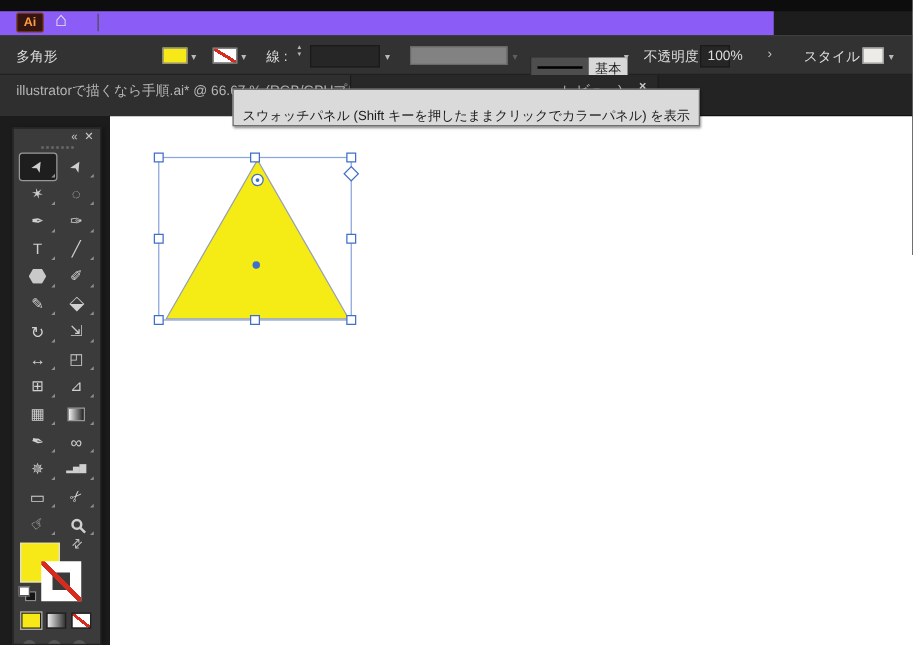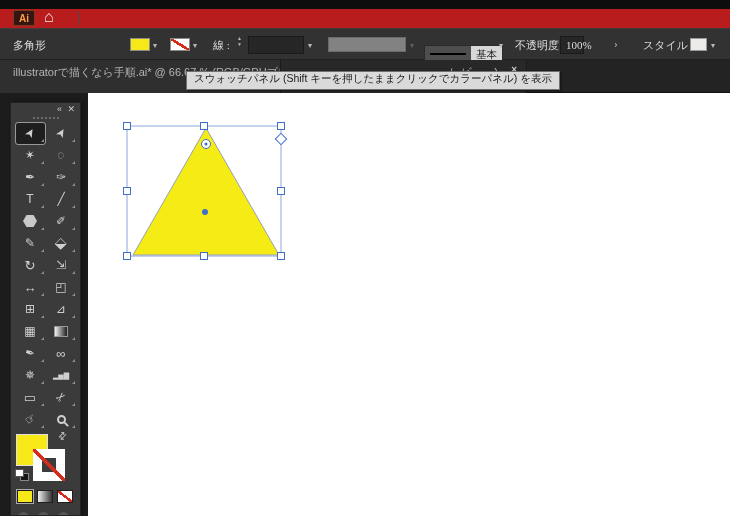--- a/index.html
+++ b/index.html
@@ -2,33 +2,33 @@
 <html><head>
 <meta charset="utf-8">
 <style>
   * { margin:0; padding:0; box-sizing:border-box; }
   body { font-family:"Liberation Sans","DejaVu Sans",sans-serif; background:#000; }
   .app { position:relative; width:730px; height:516px; background:#1d1d1d; overflow:hidden;
          font-family:"Liberation Sans","DejaVu Sans",sans-serif; }
 
   
   .topbar { position:absolute; left:0; top:0; width:730px; height:9px; background:#0d0d0d; }
-  .menubar { position:absolute; left:0; top:9px; width:730px; height:19px; background:#b91c1c;
+  .menubar { position:absolute; left:0; top:9px; width:619px; height:19px; background:#8b5cf6;
              display:flex; align-items:center; }
   .ai-logo { position:absolute; left:13px; top:1px; width:22px; height:16px; background:#351512;
              border:1px solid #7a3b1c; border-radius:2px; color:#ff9e3d; font-size:10px; font-weight:bold;
              display:flex; align-items:center; justify-content:center; }
   .home-ic { position:absolute; left:44px; top:-1px; color:#e6e6e6; font-size:16px; font-weight:bold; }
   .mb-sep { position:absolute; left:78px; top:2px; width:1px; height:14px; background:#4c4c4c; }
   #menu-items { position:absolute; left:92px; top:0; height:19px; display:flex; gap:14px; align-items:center; }
   .menu-item { color:#e3e3e3; font-size:11.5px; white-space:nowrap; }
 
   
   .controlbar { position:absolute; left:0; top:28px; width:730px; height:32px; background:#323232;
-                border-top:1px solid #3d3d3d; border-bottom:1px solid #212121; color:#ddd; font-size:11px;font-family:Liberation Serif, serif; }
+                border-top:1px solid #3d3d3d; border-bottom:1px solid #212121; color:#ddd; font-size:11px; }
   .cb { position:absolute; }
   .chip { width:20px; height:13px; border:1px solid #8b8b8b; }
   .none-slash { background:linear-gradient(to top right,#fff 43%,#d62c1e 43%,#d62c1e 57%,#fff 57%); }
   .chev { color:#b9b9b9; font-size:8px; }
   .stepper { display:flex; flex-direction:column; justify-content:center; gap:1px; color:#b5b5b5; font-size:5px; line-height:5px; }
   .field { background:#262626; border:1px solid #1a1a1a; color:#ddd; font-size:11px; padding:2px 5px; }
   .brush-chip { width:78px; height:15px; background:#828282; border:1px solid #6a6a6a; }
   .profile-box { display:flex; align-items:center; background:#4e4e4e; border:1px solid #2b2b2b; height:18px; }
   .line-preview { width:36px; height:2px; background:#000; margin:0 5px; }
   .profile-name { background:#d8d8d8; color:#1c1c1c; font-size:10.5px; padding:2px 5px; height:16px; }
@@ -39,21 +39,21 @@
   .tabbar { position:absolute; left:0; top:60px; width:730px; height:33px; background:#232323;
             border-bottom:1px solid #111; }
   .tab { position:absolute; top:0; height:33px; font-size:11px; color:#b5b5b5; overflow:hidden; white-space:nowrap; }
   .tab1 { left:0; width:281px; background:#2f2f2f; border-right:1px solid #1a1a1a; padding:5px 8px 0 13px; }
   .tab2 { left:281px; width:246px; background:#282828; border-right:1px solid #1a1a1a; }
   .tab2-label { position:absolute; right:28px; top:5px; }
   .tab-close { position:absolute; right:9px; top:4px; color:#c9c9c9; font-size:10px; font-weight:bold; }
 
   
   .tooltip { position:absolute; left:186px; top:71px; height:19px; background:#dadada; border:1px solid #6f6f6f;
-             color:#1a1a1a; font-size:10.5px; padding:0 7px; white-space:nowrap; z-index:60;
+             color:#1a1a1a; font-size:10.5px; padding:14px 7px; white-space:nowrap; z-index:60;
              box-shadow:1px 1px 2px rgba(0,0,0,.5); }
 
   
   .workspace { position:absolute; left:0; top:93px; width:730px; height:423px; background:#1c1c1c; }
   .canvas { position:absolute; left:88px; top:0; width:642px; height:423px; background:#fff; }
   #sel-svg { position:absolute; left:0; top:0; width:730px; height:516px; z-index:5; pointer-events:none; }
 
   
   .panel { position:absolute; left:10px; top:102px; width:71px; height:414px; background:#3b3b3b;
            border:1px solid #232323; box-shadow:2px 0 4px rgba(0,0,0,.35); z-index:10; overflow:hidden; }

